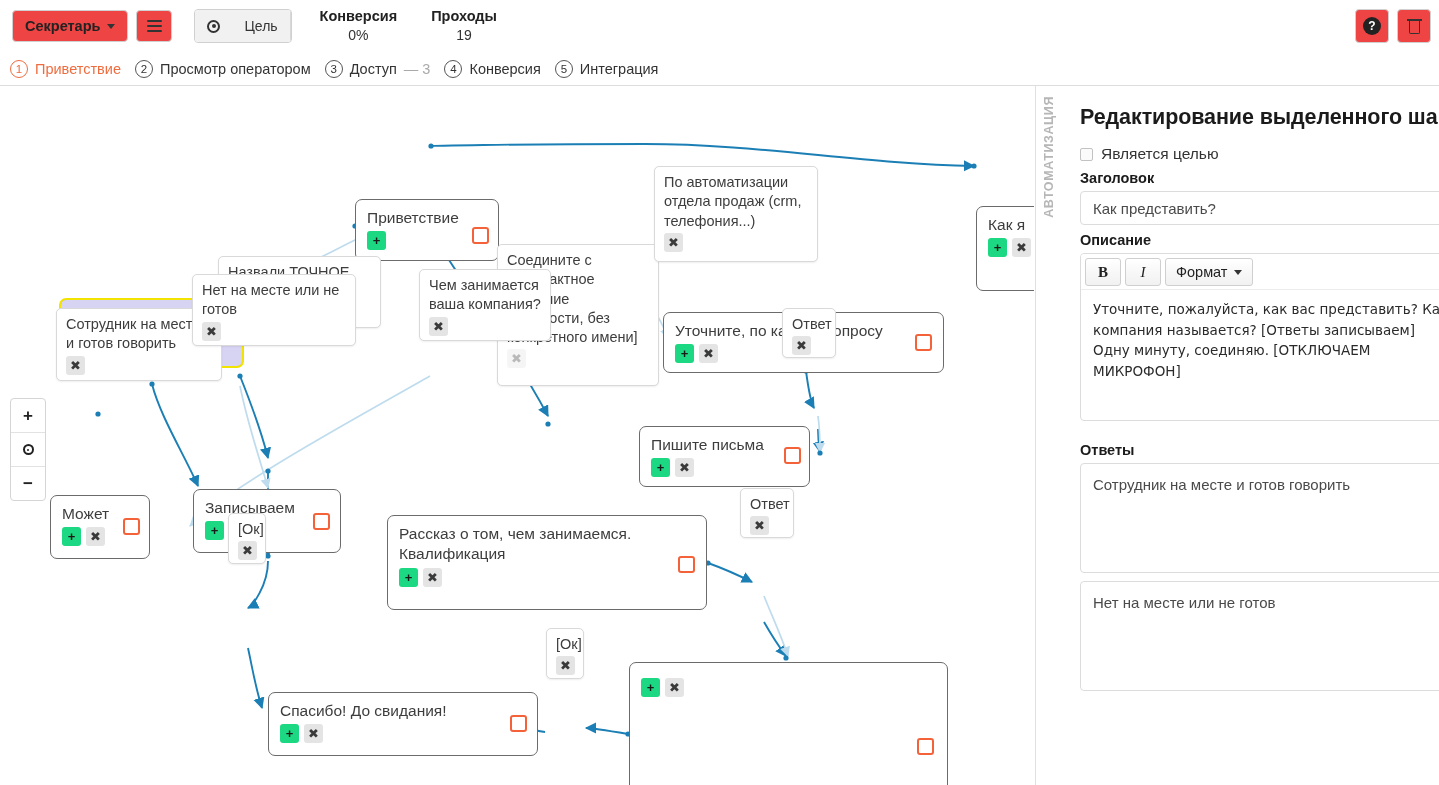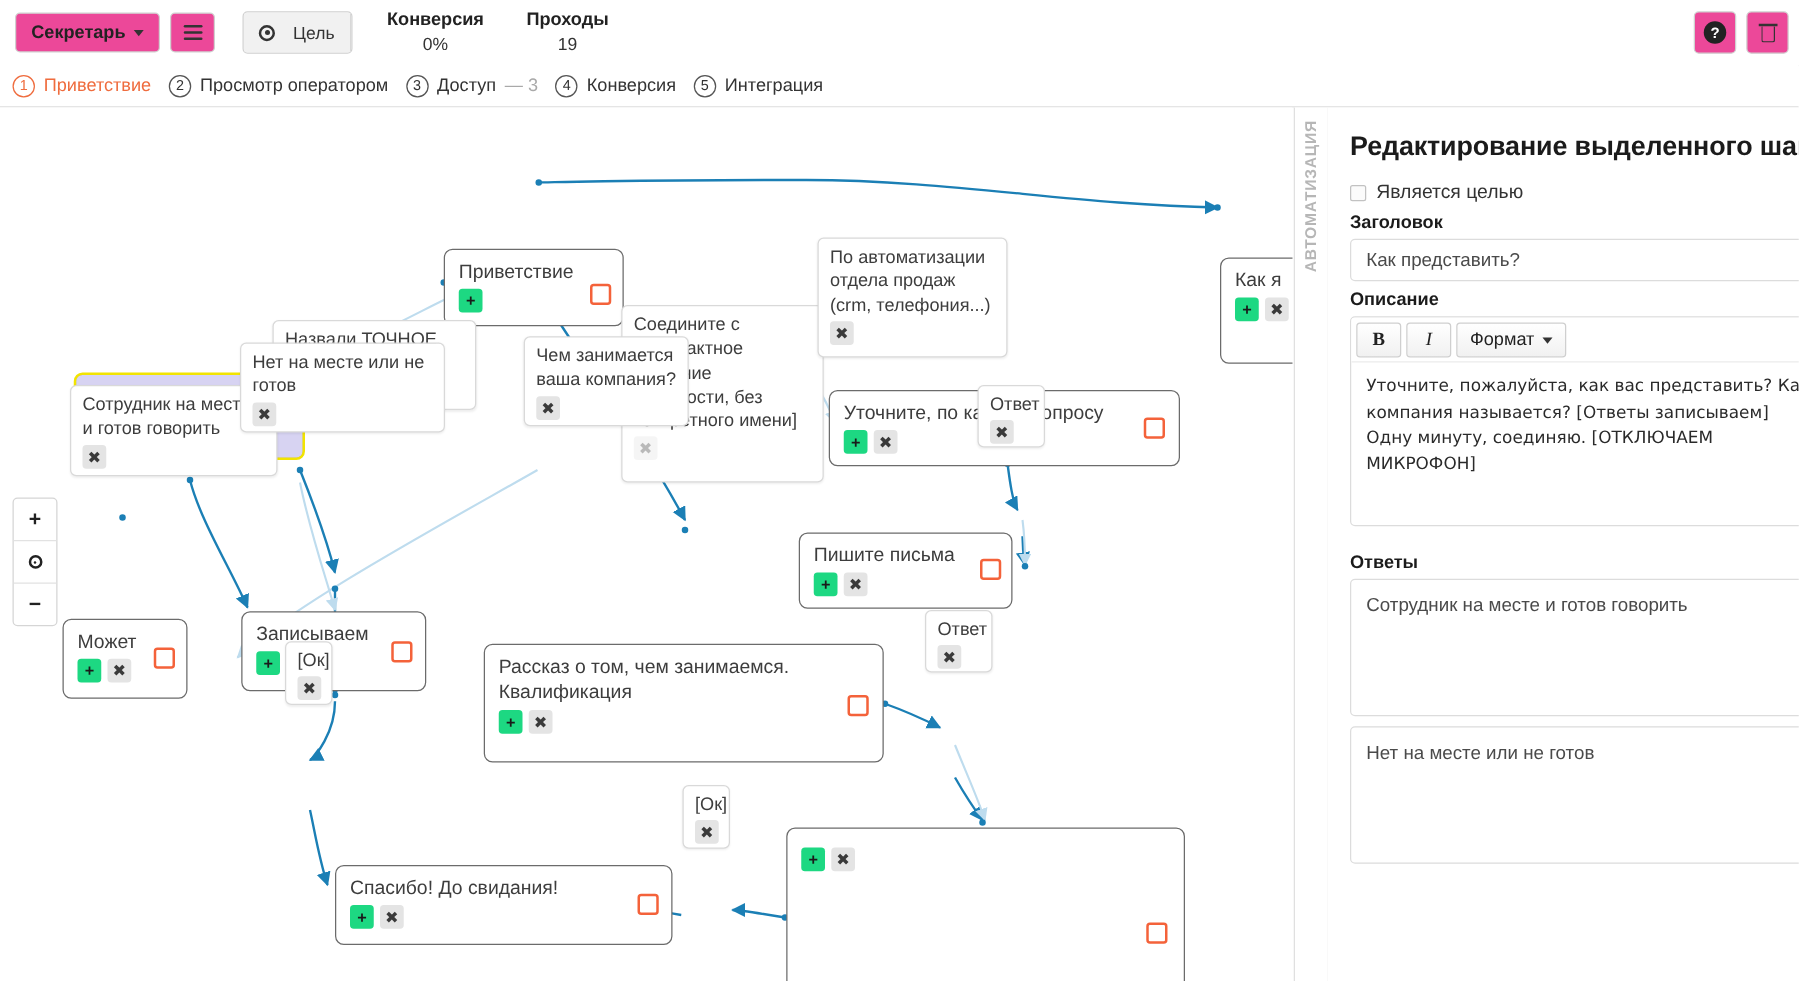--- a/index.html
+++ b/index.html
@@ -13,32 +13,32 @@
   }
   .app{position:relative;width:1439px;height:785px;}
 
   
   .topbar{
     position:absolute;left:0;top:0;width:1439px;height:52px;
     background:#fff;border-bottom:1px solid #e5e5e5;
     display:flex;align-items:center;
   }
   .btn{
-    border:1px solid #d0d0d0;border-radius:4px;background:#ec4899;
+    border:1px solid #d0d0d0;border-radius:4px;background:#ef4444;
     height:32px;display:flex;align-items:center;justify-content:center;
     box-sizing:border-box;cursor:pointer;
   }
   .scenario-btn{margin-left:12px;padding:0 12px;font-weight:bold;font-size:14.5px;color:#222;gap:7px;}
   .caret{width:0;height:0;border-left:4px solid transparent;border-right:4px solid transparent;border-top:5px solid #333;display:inline-block;}
   .burger-btn{margin-left:8px;width:36px;}
   .burger{display:flex;flex-direction:column;gap:3px;}
   .burger i{display:block;width:15px;height:2px;background:#333;border-radius:1px;}
 
   .goal-wrap{margin-left:22px;display:flex;height:34px;border:1px solid #d0d0d0;border-radius:4px;overflow:hidden;box-sizing:border-box;}
-  .goal-label{background:#f1f1f1;border-right:1px solid #d8d8d8;display:flex;align-items:center;gap:14px;padding:0 12px;font-size:14px;color:#333;font-weight:500;cursor:pointer;}
+  .goal-label{background:#f1f1f1;border-right:1px solid #d8d8d8;display:flex;align-items:center;gap:24px;padding:0 12px;font-size:14px;color:#333;font-weight:500;cursor:pointer;}
   .target-icon{width:13px;height:13px;border:2px solid #333;border-radius:50%;position:relative;box-sizing:border-box;}
   .target-icon::after{content:"";position:absolute;left:2.5px;top:2.5px;width:4px;height:4px;border-radius:50%;background:#333;}
   .goal-input{width:298px;border:0;outline:none;padding:0 13px;font-size:14.5px;color:#333;font-family:inherit;background:#fff;}
   .goal-input::placeholder{color:#9a9a9a;}
 
   .stat{margin-left:34px;text-align:center;line-height:1.35;}
   .stat .lbl{font-weight:bold;font-size:14.5px;color:#222;}
   .stat .val{font-size:14px;color:#333;}
   .stat.first{margin-left:28px;}
 
@@ -346,21 +346,21 @@
     <div class="chip" style="left:218px;top:170px;width:163px;height:72px;">
       <span>Назвали ТОЧНОЕ имя, кого позвать</span>
       <span class="tool del" style="display:flex;">✖</span>
     </div>
 
     <div class="chip" style="left:497px;top:158px;width:162px;height:142px;">
       <span>Соедините с [абстрактное название должности, без конкретного имени]</span>
       <span class="tool del" style="display:flex;opacity:.35;">✖</span>
     </div>
 
-    <div class="chip" style="left:654px;top:104px;width:152px;height:96px;">
+    <div class="chip" style="left:654px;top:80px;width:164px;height:96px;">
       <span>По автоматизации отдела продаж (crm, телефония...)</span>
       <span class="tool del" style="display:flex;">✖</span>
     </div>
 
     <div class="chip" style="left:56px;top:222px;width:166px;height:73px;">
       <span>Сотрудник на месте и готов говорить</span>
       <span class="tool del" style="display:flex;">✖</span>
     </div>
 
     <div class="chip" style="left:192px;top:188px;width:164px;height:72px;">

